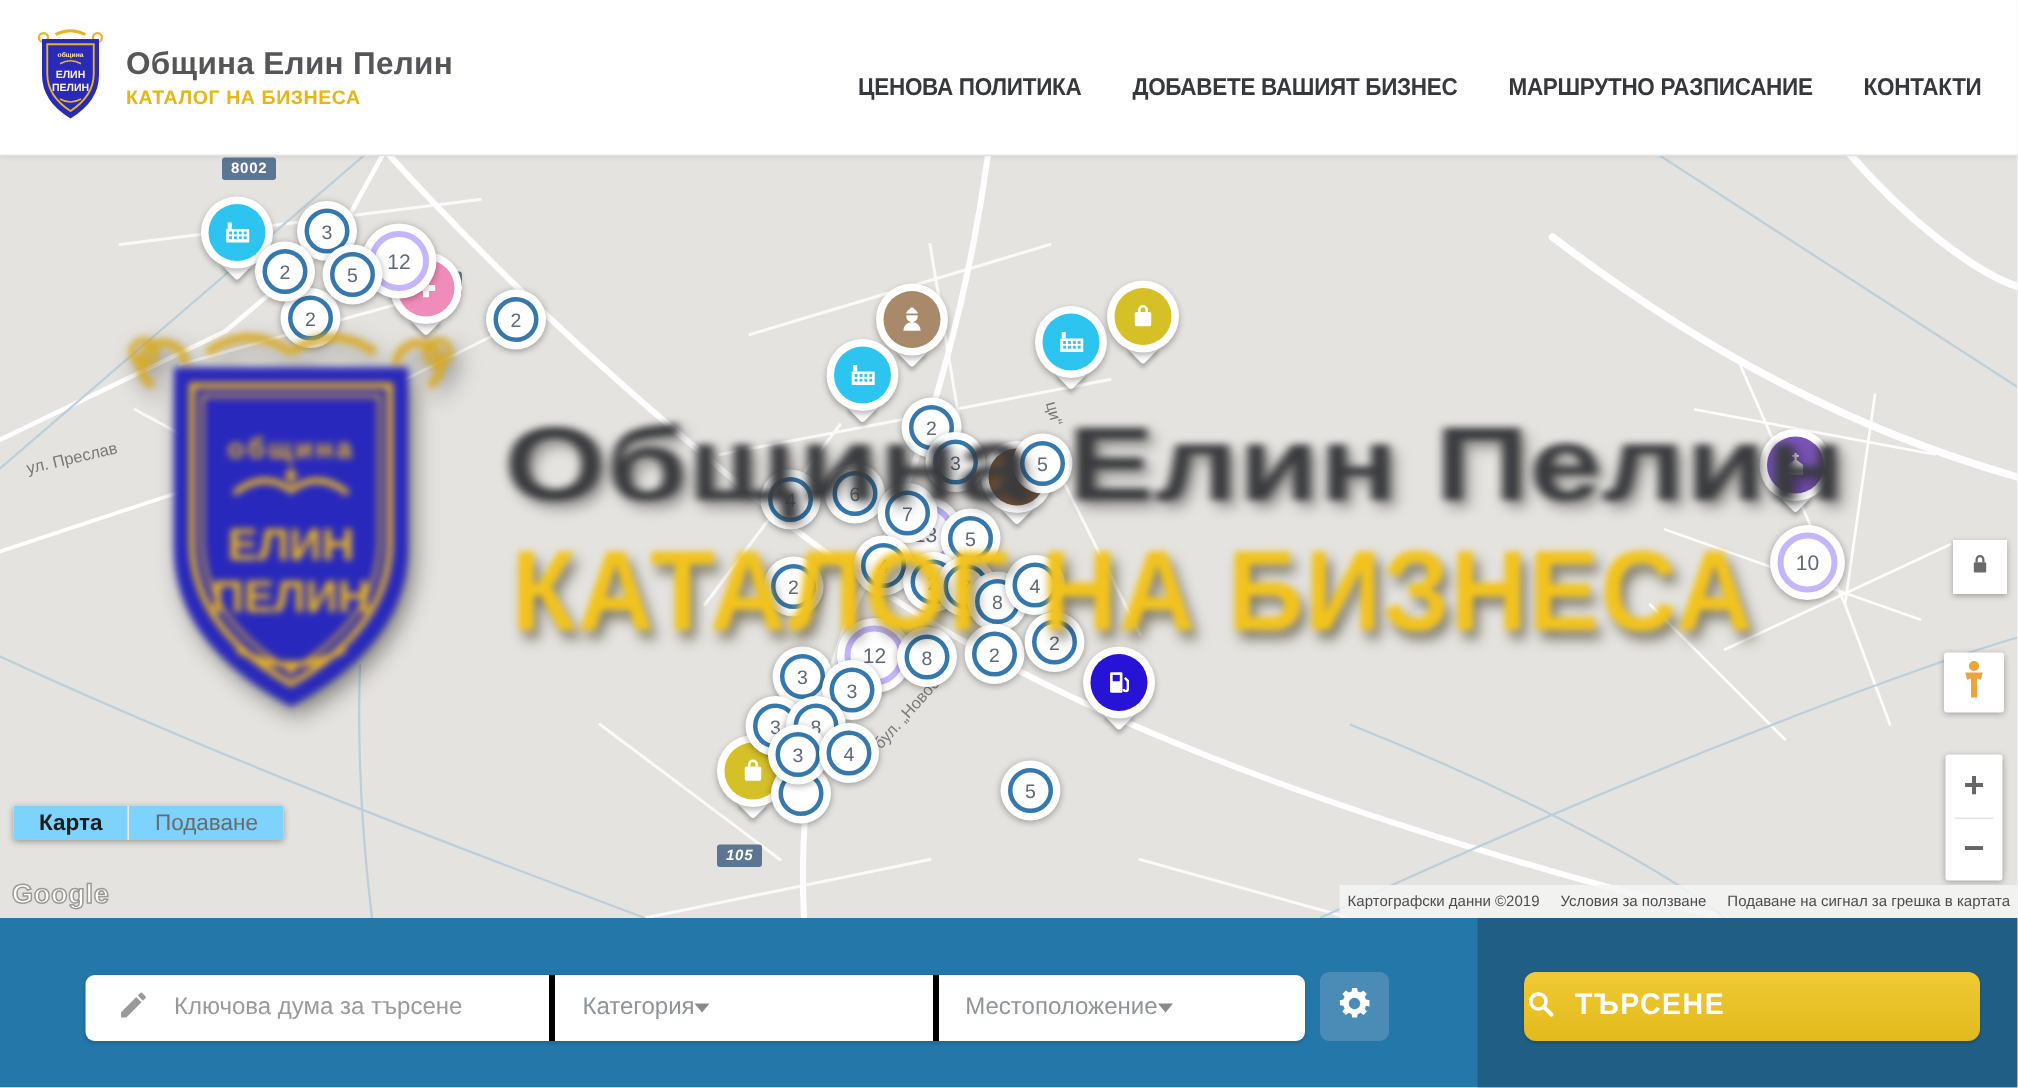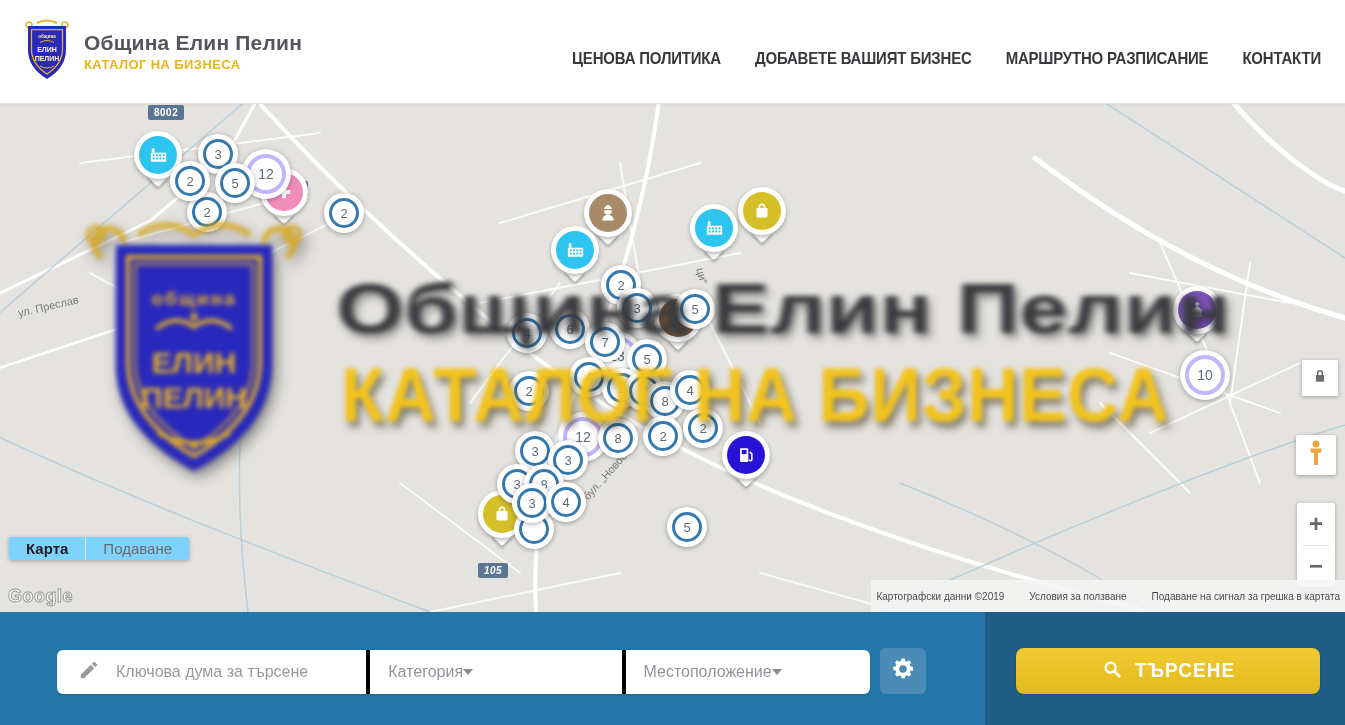--- a/index.html
+++ b/index.html
@@ -60,22 +60,22 @@
     letter-spacing:.5px;-webkit-text-stroke:1px #9a9a98;cursor:pointer;}
   #ctrl-lock{position:absolute;left:1302px;top:257px;width:36px;height:36px;background:#fff;z-index:8;
     display:flex;align-items:center;justify-content:center;box-shadow:0 1px 4px rgba(0,0,0,.3);cursor:pointer;}
   #ctrl-pegman{position:absolute;left:1296px;top:332px;width:40px;height:40px;background:#fff;z-index:8;
     display:flex;align-items:center;justify-content:center;box-shadow:0 1px 4px rgba(0,0,0,.3);cursor:pointer;border-radius:2px;}
   #ctrl-zoom{position:absolute;left:1297px;top:400px;width:38px;height:84px;background:#fff;z-index:8;
     box-shadow:0 1px 4px rgba(0,0,0,.3);border-radius:2px;display:flex;flex-direction:column;}
   .zoom-btn{flex:1;display:flex;align-items:center;justify-content:center;font-size:24px;color:#666;
     font-weight:700;cursor:pointer;}
   #zoom-divider{height:1px;background:#e6e6e6;margin:0 6px;}
-  #attribution{position:absolute;right:0;bottom:0;height:32px;z-index:8;display:flex;align-items:center;
-    background:rgba(245,245,245,.85);font-size:10px;color:#4c4c4e;padding:0 5px;gap:25px;white-space:nowrap;}
+  #attribution{position:absolute;right:0;bottom:0;height:22px;z-index:8;display:flex;align-items:center;
+    background:rgba(245,245,245,.85);font-size:10px;color:#4c4c4e;padding:0 5px;gap:14px;white-space:nowrap;}
   #attribution span{cursor:default;}
   #attribution .attr-link{cursor:pointer;}
 
   
   #searchbar{position:absolute;top:612px;left:0;width:1345px;height:113px;background:#2478a9;}
   #searchbar-right{position:absolute;top:0;left:985px;width:360px;height:113px;background:#205e85;}
   #search-pill{position:absolute;left:57px;top:38px;width:813px;height:44px;background:#fff;border-radius:6px;
     display:flex;align-items:stretch;box-shadow:0 1px 3px rgba(0,0,0,.18);}
   #kw-seg{display:flex;align-items:center;width:300px;padding-left:21px;gap:14px;}
   #kw-input{border:0;outline:0;flex:1;font-size:16px;color:#444;font-family:inherit;background:transparent;}
@@ -83,21 +83,21 @@
   .select-seg{display:flex;align-items:center;border-left:4px solid #000000;
     padding:0 18px;cursor:pointer;}
   #cat-seg{width:224px;}
   #loc-seg{width:217px;}
   .select-label{font-size:16px;color:#8f959a;}
   .caret{width:0;height:0;border-left:5px solid transparent;border-right:5px solid transparent;
     border-top:6px solid #8a8a8a;}
   #gear-btn{position:absolute;left:880px;top:36px;width:46px;height:46px;background:#4a8cb6;border-radius:6px;
     display:flex;align-items:center;justify-content:center;cursor:pointer;}
   #search-btn{position:absolute;left:1016px;top:36px;width:304px;height:46px;border-radius:8px;
-    background:linear-gradient(#f0ca33,#e2ba1d);display:flex;align-items:center;justify-content:center;
+    background:linear-gradient(#f0ca33,#e2ba1d);display:flex;align-items:center;justify-content:flex-start;
     gap:12px;cursor:pointer;box-shadow:0 1px 2px rgba(0,0,0,.2);}
   #search-btn-label{font-size:19px;font-weight:800;color:#fff;letter-spacing:1px;transform:scaleY(1.05);}
 </style>
 </head>
 <body>
 
 <div id="app">
 
   <div id="header">
     <div id="logo">

